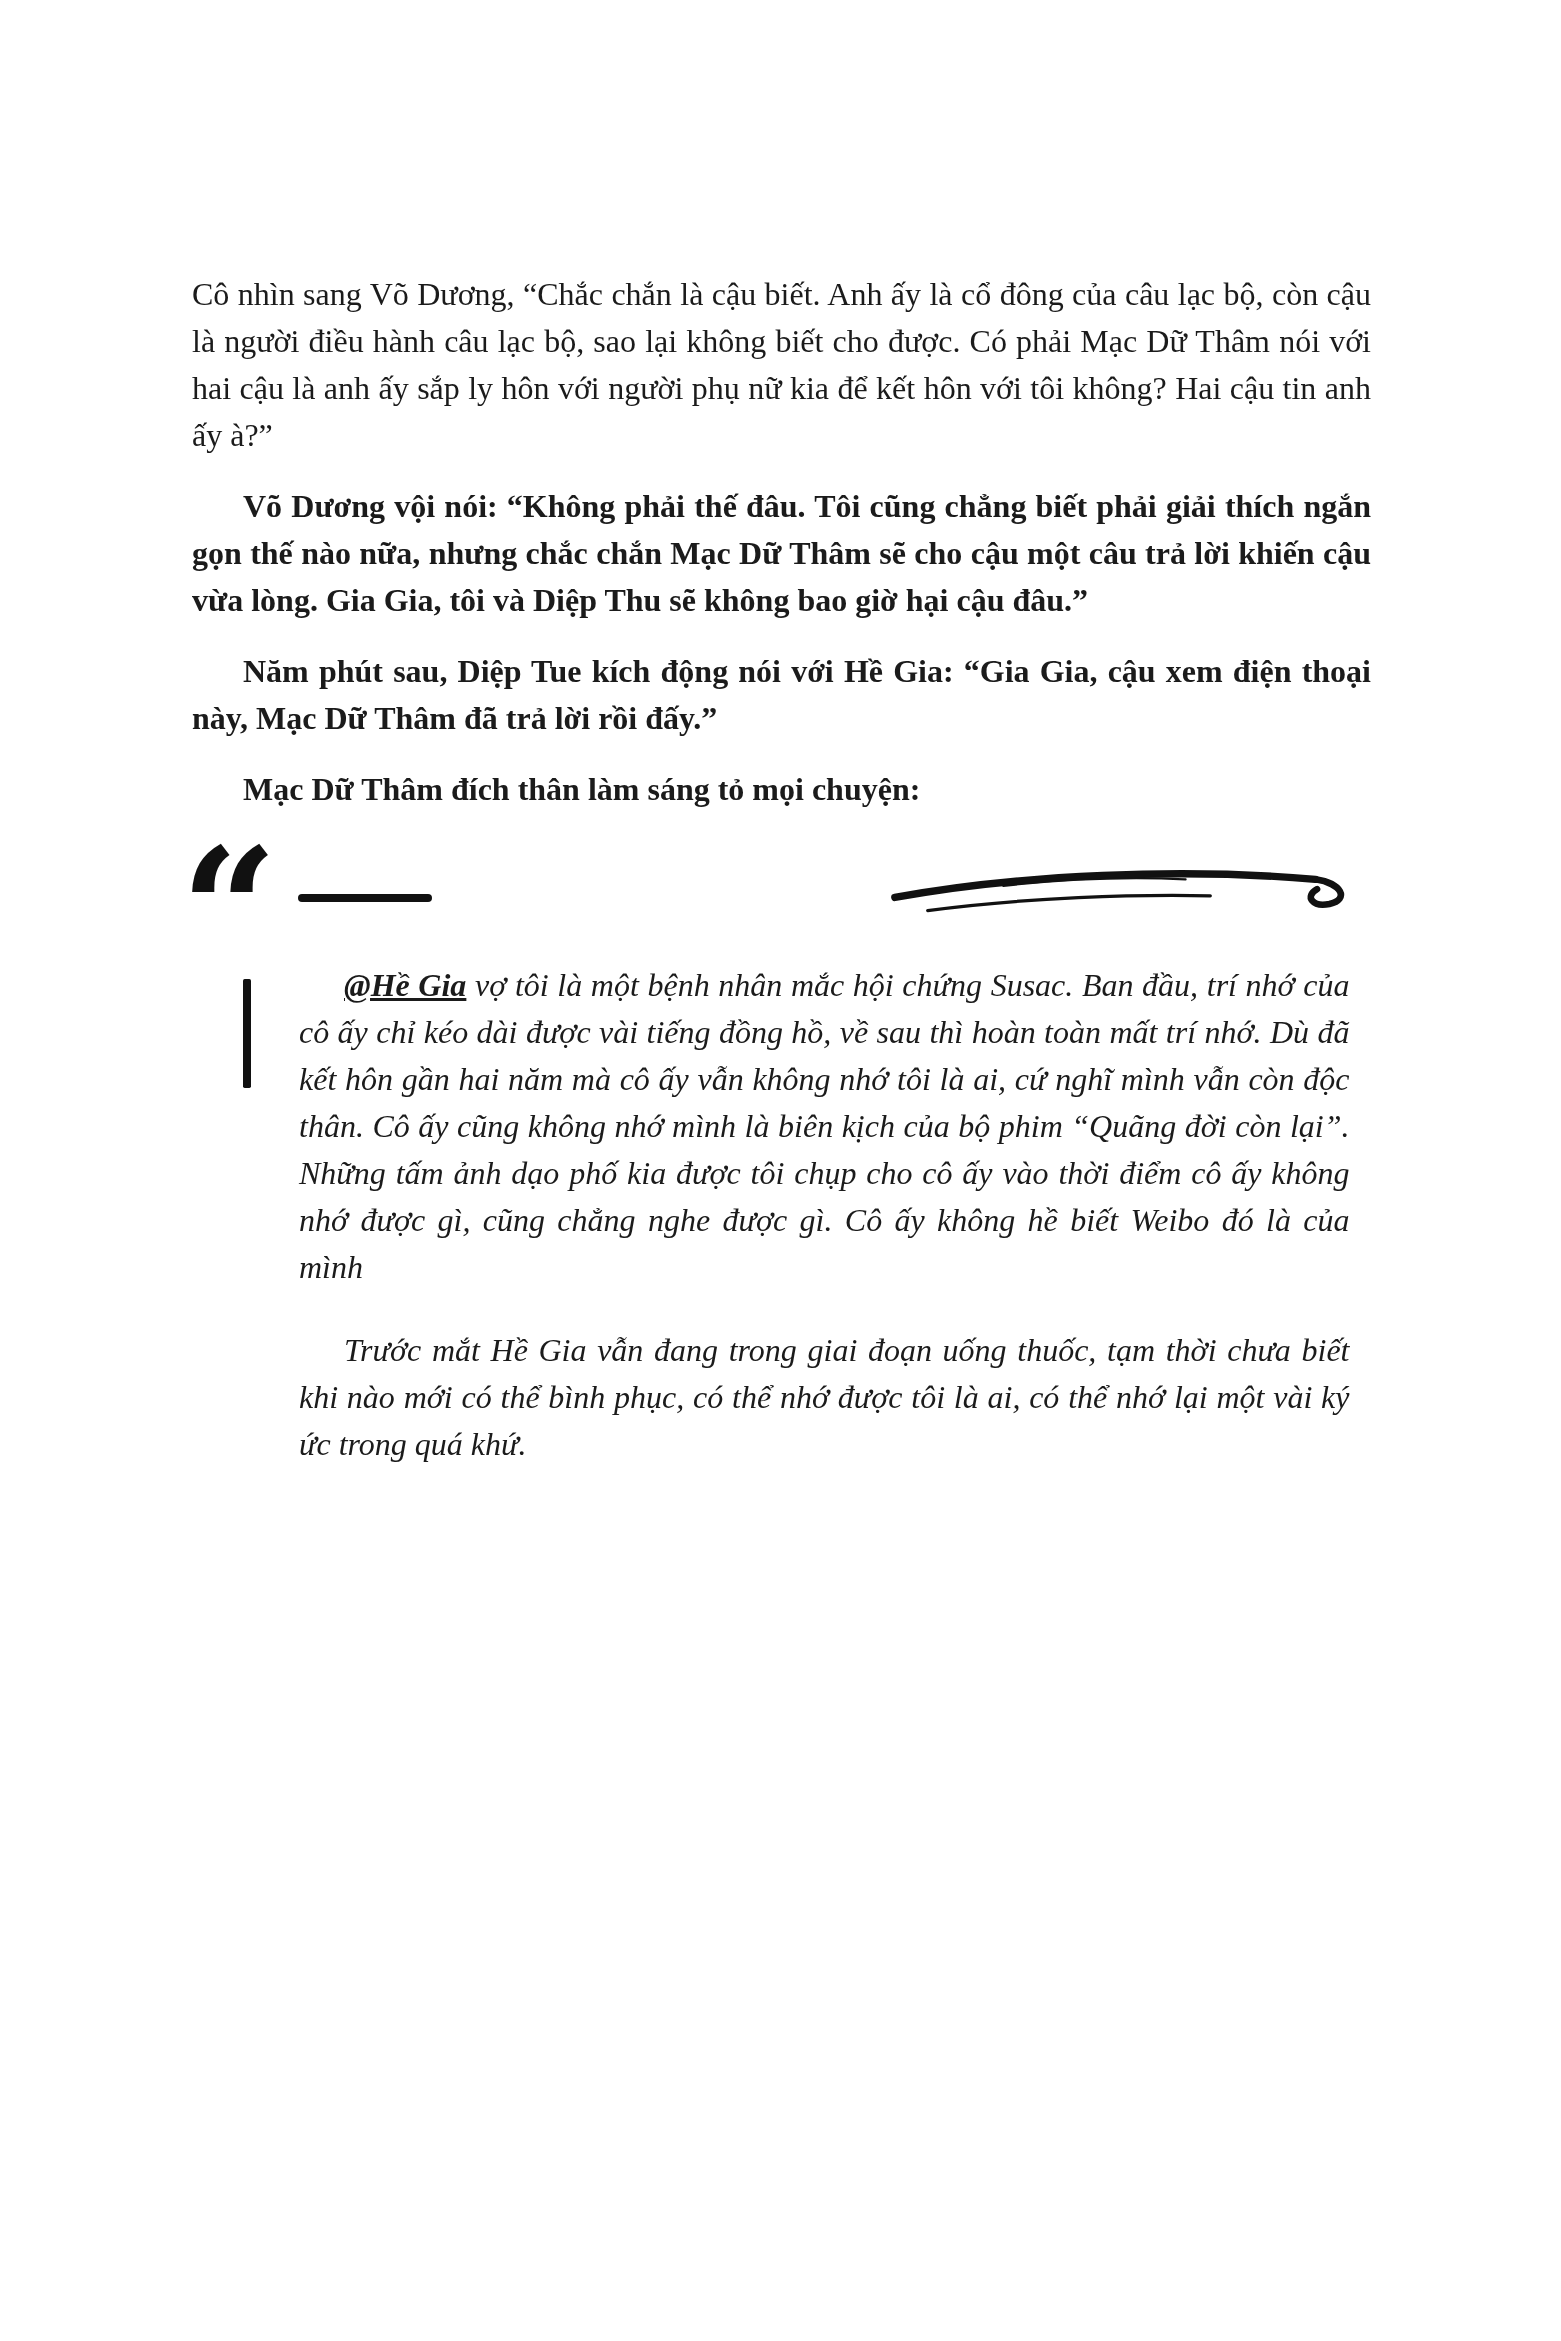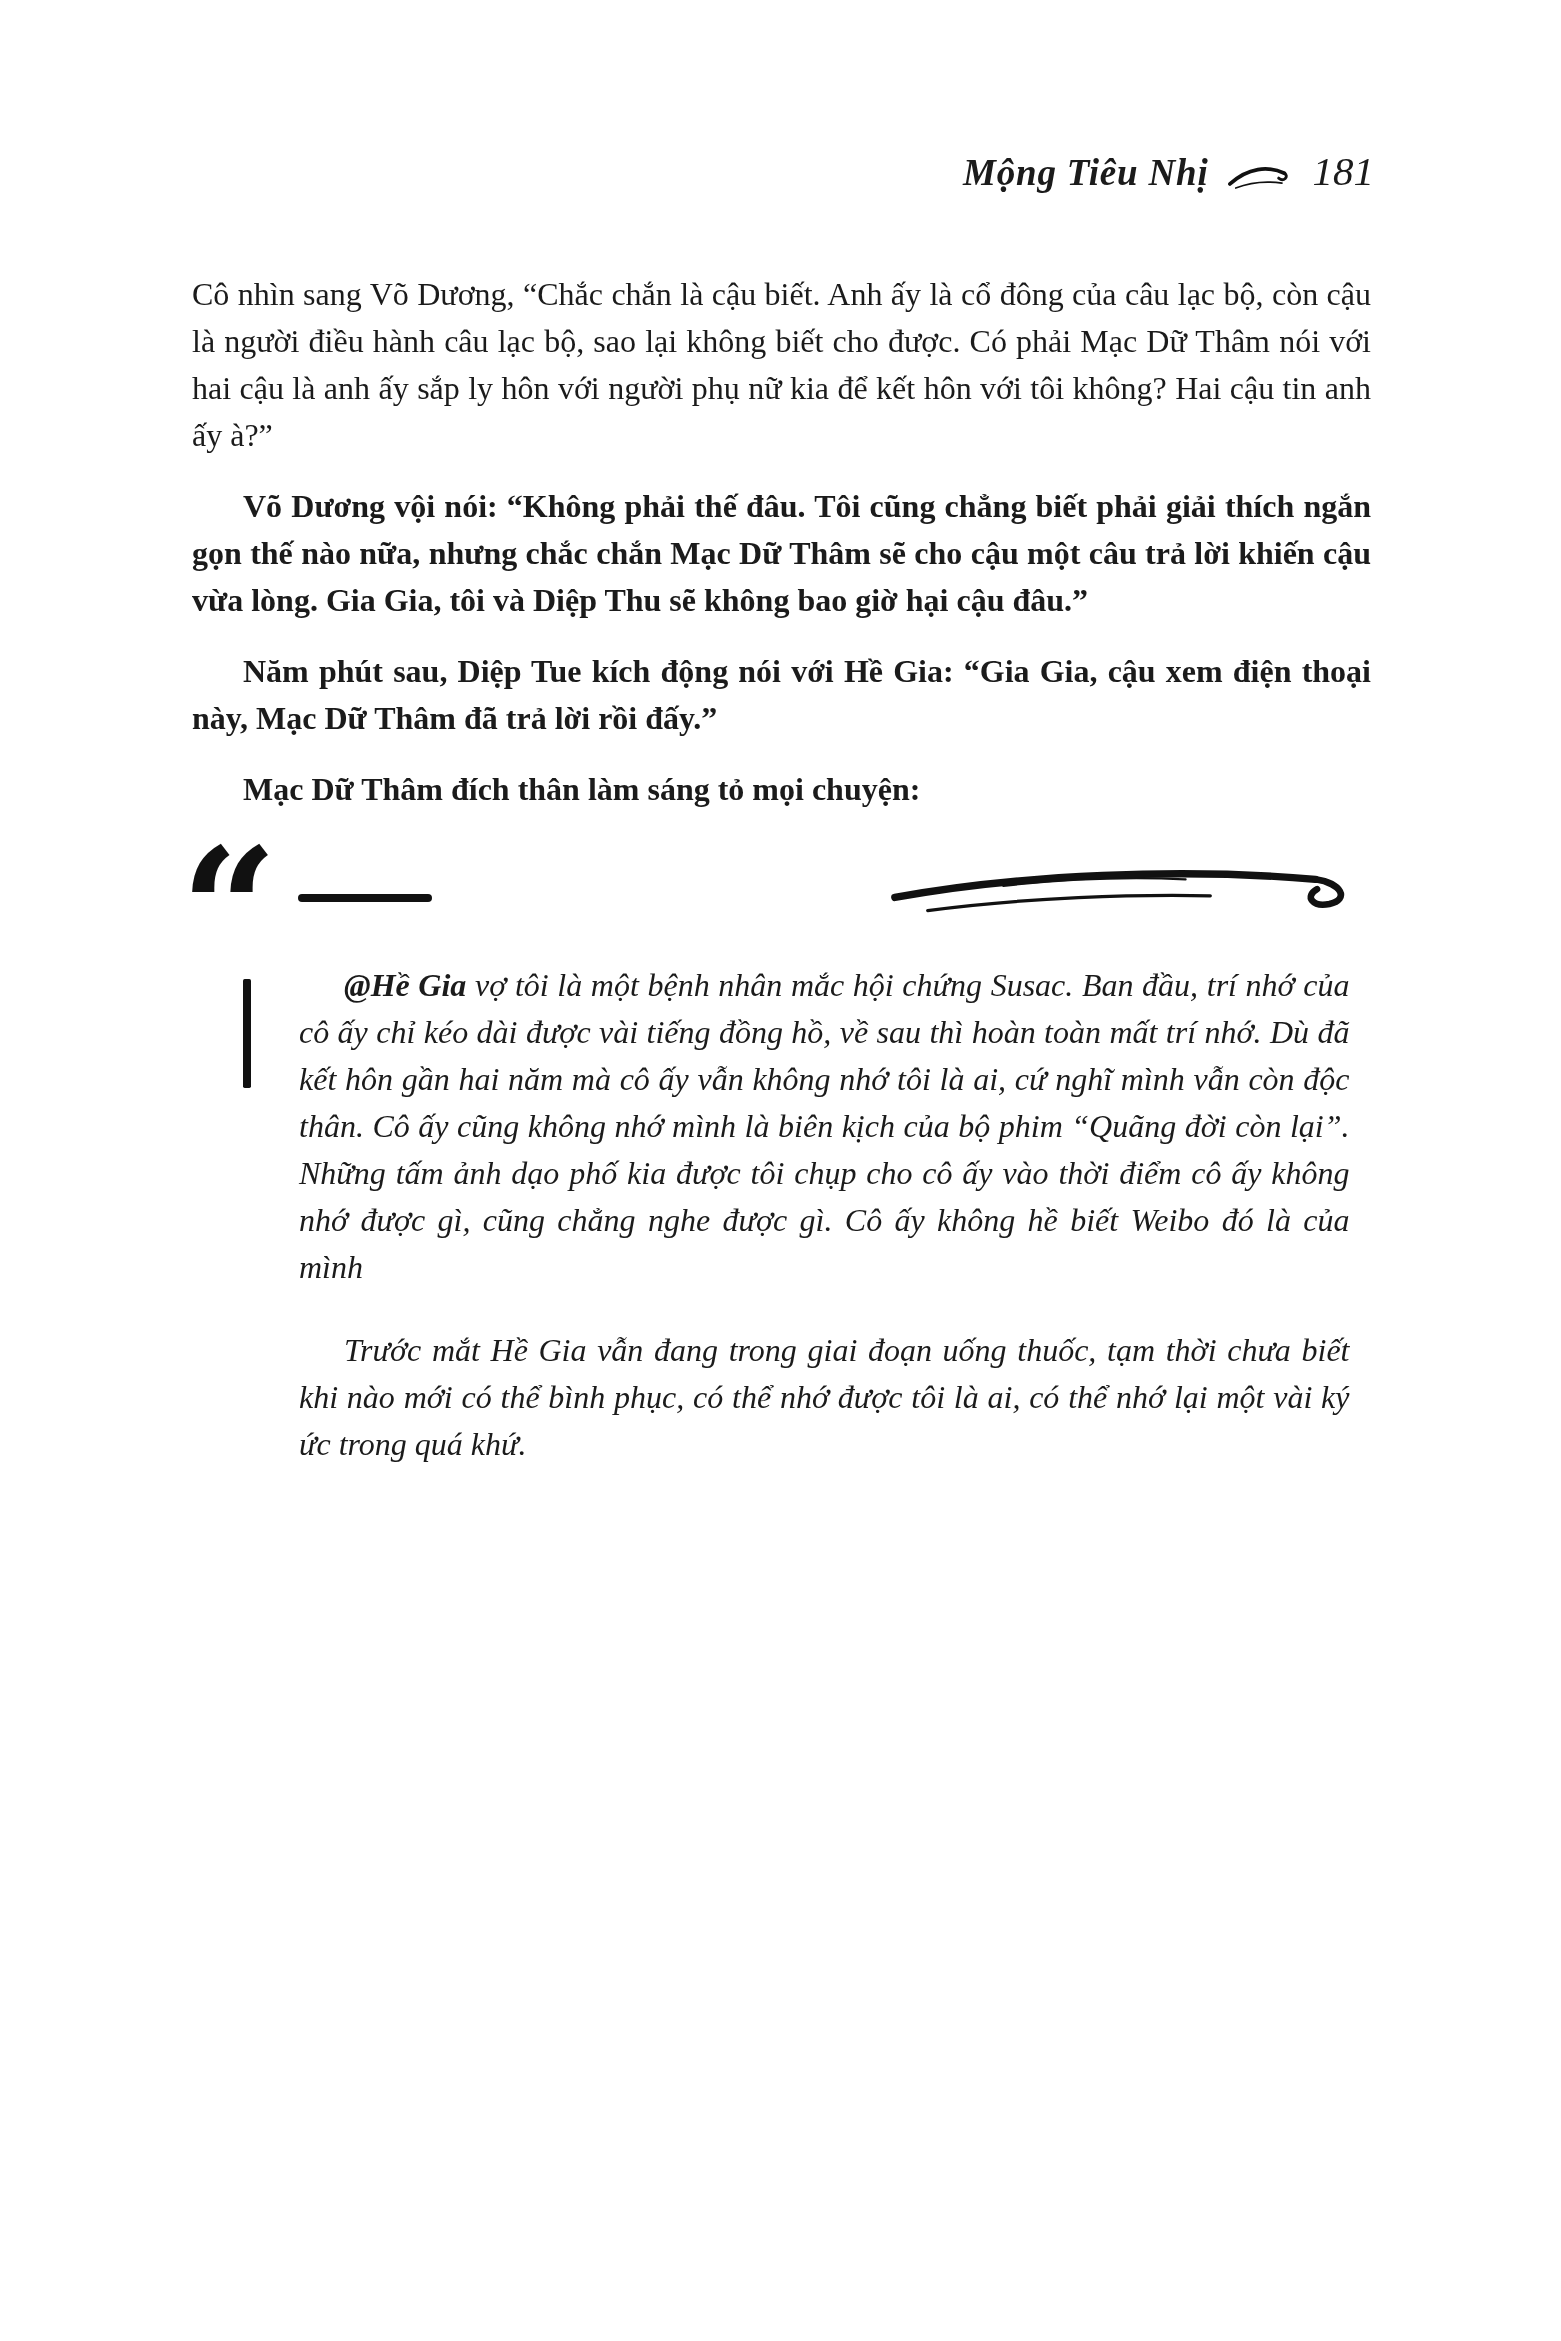--- a/index.html
+++ b/index.html
@@ -53,37 +53,28 @@
   .vbar {
     position:absolute; left:51px; top:126px;
     width:8.3px; height:109px; background:#111; border-radius:1.7px;
   }
   .qpara {
     margin-left:107px; margin-right:21.5px;
     font-style:italic; font-size:32px; line-height:47px;
     text-align:justify; text-indent:45px;
   }
   .qpara + .qpara { margin-top:36px; }
-  .qlead { font-weight:bold; }
+  .qlead { font-weight:bold;text-decoration:underline; }
   svg path { stroke:#111; fill:none; stroke-linecap:round; }
 </style>
 </head>
 <body>
 
 <div class="page">
 
-  <div class="header">
-    <span class="book-title">Mộng Tiêu Nhị</span>
-    <svg class="header-swoosh" viewBox="0 0 86 42">
-      <path d="M6 30 C 28 10, 52 8, 72 17" stroke-width="4.5"></path>
-      <path d="M72 17 C 78 21, 71 28, 65 23" stroke-width="3.5"></path>
-      <path d="M13 35 C 33 27, 55 27, 69 29" stroke-width="2"></path>
-    </svg>
-    <span class="page-num">181</span>
-  </div>
 
   <div class="body">
     <p class="para">Cô nhìn sang Võ Dương, “Chắc chắn là cậu biết. Anh ấy là cổ đông của câu lạc bộ, còn cậu là người điều hành câu lạc bộ, sao lại không biết cho được. Có phải Mạc Dữ Thâm nói với hai cậu là anh ấy sắp ly hôn với người phụ nữ kia để kết hôn với tôi không? Hai cậu tin anh ấy à?”</p>
     <p class="para indent">Võ Dương vội nói: “Không phải thế đâu. Tôi cũng chẳng biết phải giải thích ngắn gọn thế nào nữa, nhưng chắc chắn Mạc Dữ Thâm sẽ cho cậu một câu trả lời khiến cậu vừa lòng. Gia Gia, tôi và Diệp Thu sẽ không bao giờ hại cậu đâu.”</p>
     <p class="para indent">Năm phút sau, Diệp Tue kích động nói với Hề Gia: “Gia Gia, cậu xem điện thoại này, Mạc Dữ Thâm đã trả lời rồi đấy.”</p>
     <p class="para indent">Mạc Dữ Thâm đích thân làm sáng tỏ mọi chuyện:</p>
 
     <div class="quote-block">
       <div class="deco-row">
         <span class="big-quote">“</span>

